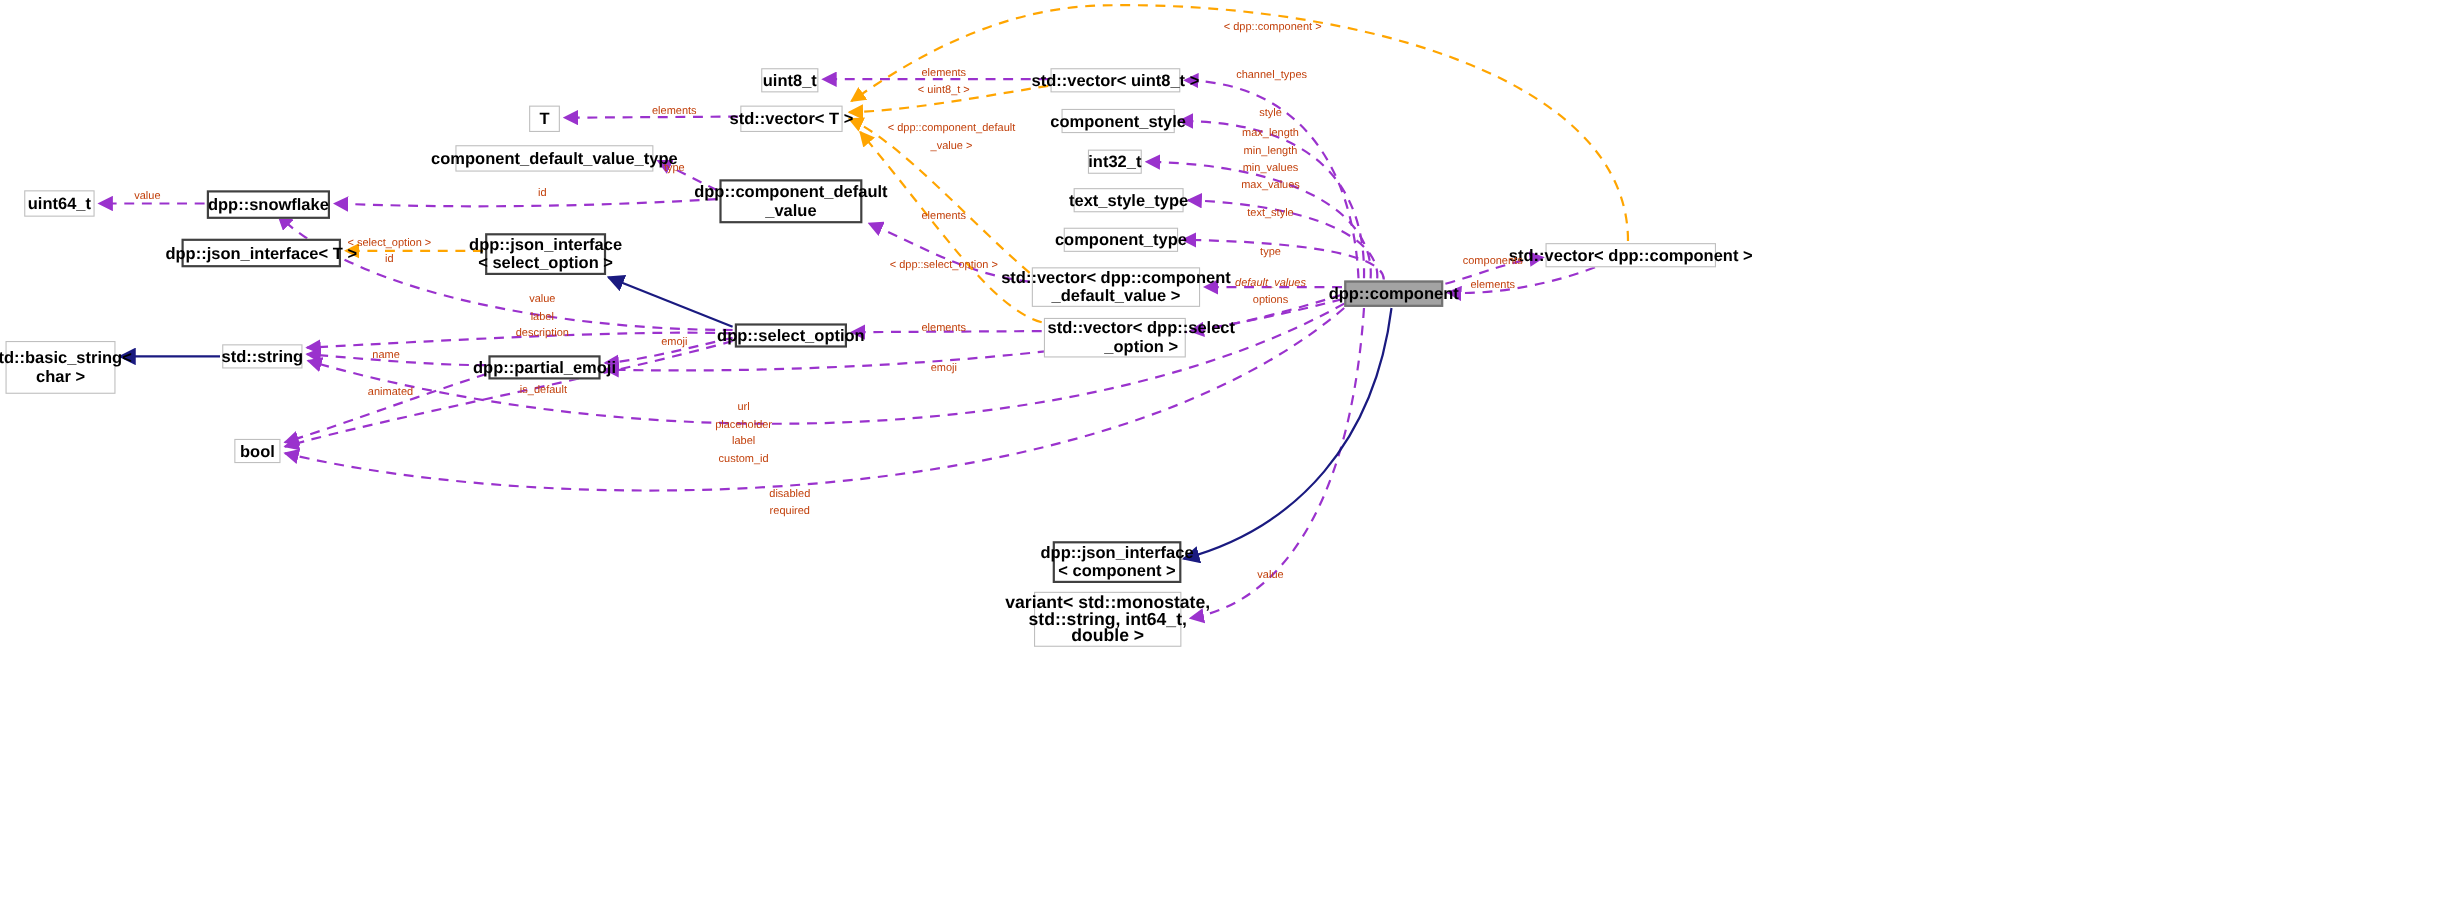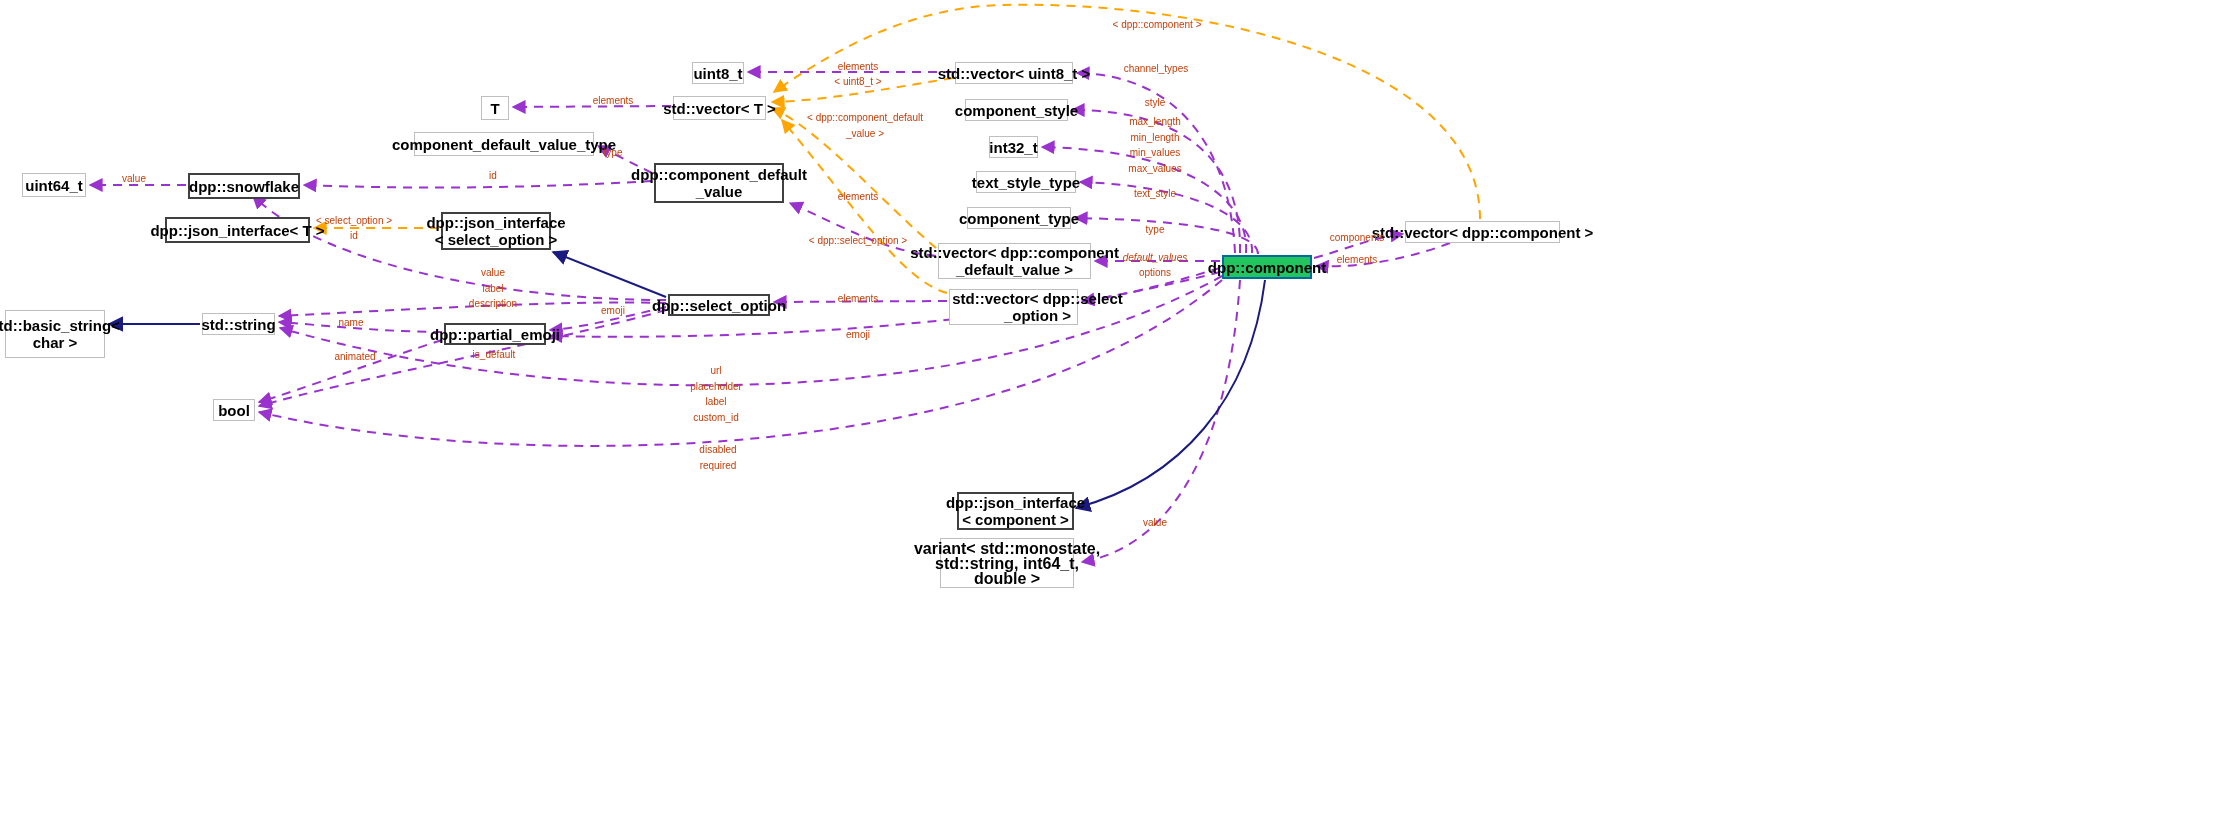--- a/index.html
+++ b/index.html
@@ -35,22 +35,22 @@
     align-items: center;
     justify-content: center;
     white-space: pre;
     z-index: 5;
     font-weight: bold;
   }
   .node.strong {
     border: 2px solid #404040;
   }
   .node.highlight {
-    background: #22c55e;
-    border: 2px solid #0369a1;
+    background: #a3a3a3;
+    border: 2px solid #737373;
   }
   .edge-label {
     position: absolute;
     color: #c2410c;
     font-size: 10px;
     line-height: 15.5px;
     text-align: center;
     white-space: pre;
     z-index: 6;
     transform: translate(-50%, -50%);
@@ -237,21 +237,21 @@
   <div class="edge-label" style="left:1357px;top:238px;">components</div>
   <div class="edge-label" style="left:1357px;top:260px;">elements</div>
   <div class="edge-label" style="left:493px;top:288px;">value
 label
 description</div>
   <div class="edge-label" style="left:613px;top:311px;">emoji</div>
   <div class="edge-label" style="left:351px;top:323px;">name</div>
   <div class="edge-label" style="left:858px;top:335px;">emoji</div>
   <div class="edge-label" style="left:355px;top:357px;">animated</div>
   <div class="edge-label" style="left:494px;top:355px;">is_default</div>
-  <div class="edge-label" style="left:716px;top:394px;">url
+  <div class="edge-label" style="left:676px;top:394px;">url
 placeholder
 label
 custom_id</div>
   <div class="edge-label" style="left:718px;top:457px;">disabled
 required</div>
   <div class="edge-label" style="left:1155px;top:523px;">value</div>
 
 </div>
 
 </body></html>

